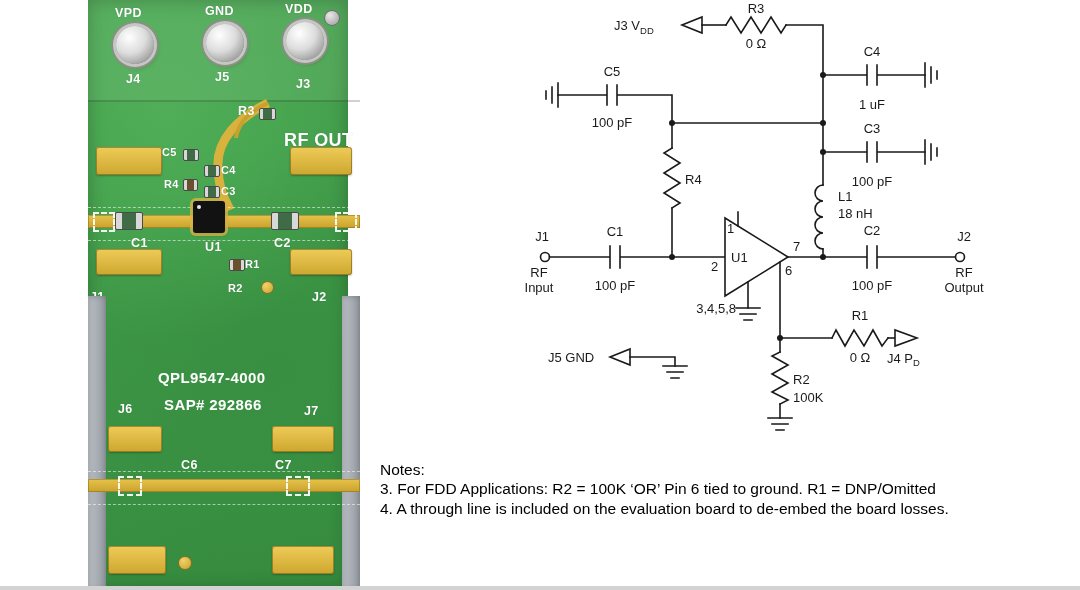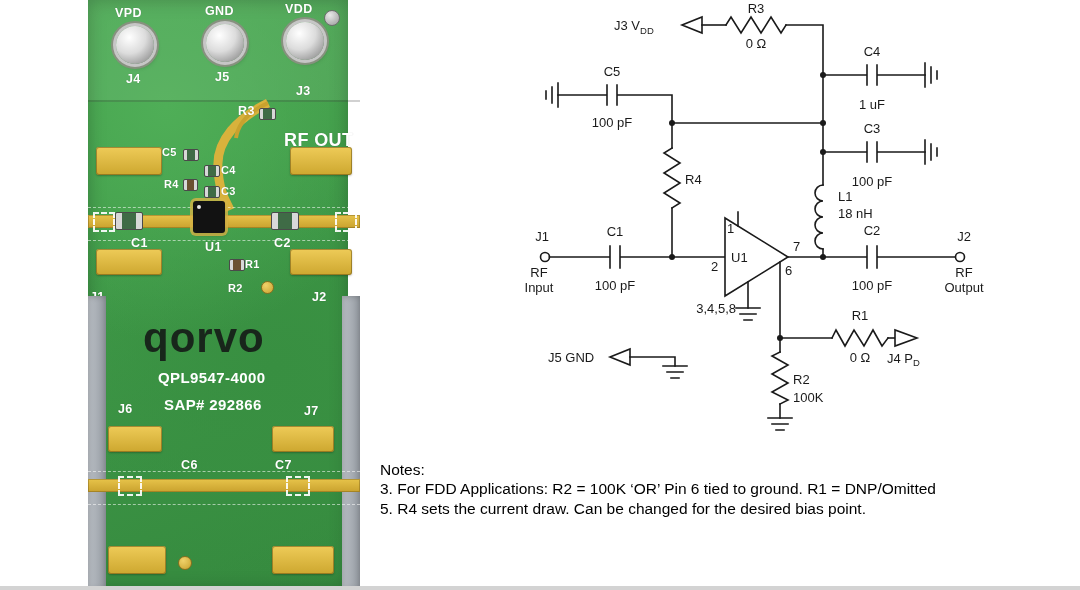--- a/index.html
+++ b/index.html
@@ -72,21 +72,21 @@
 
     <div class="silk" style="left:27px;top:6px;">VPD</div>
     <div class="silk" style="left:117px;top:4px;">GND</div>
     <div class="silk" style="left:197px;top:2px;">VDD</div>
     <div class="sma" style="left:28px;top:26px;"></div>
     <div class="sma" style="left:118px;top:24px;"></div>
     <div class="sma" style="left:198px;top:22px;"></div>
     <div class="silverdot" style="left:236px;top:10px;width:14px;height:14px;"></div>
     <div class="silk" style="left:38px;top:72px;">J4</div>
     <div class="silk" style="left:127px;top:70px;">J5</div>
-    <div class="silk" style="left:208px;top:84px;">J3</div>
+    <div class="silk" style="left:208px;top:77px;">J3</div>
 
     <div class="silk" style="left:150px;top:104px;">R3</div>
     <div class="comp green" style="left:171px;top:108px;width:15px;height:10px;"></div>
 
     <div class="silk" style="left:10px;top:144px;font-size:15px;">RF IN</div>
     <div class="silk" style="left:196px;top:130px;font-size:18px;">RF OUT</div>
 
     <div class="pad" style="left:8px;top:147px;width:66px;height:28px;"></div>
     <div class="pad" style="left:202px;top:147px;width:62px;height:28px;"></div>
 
@@ -117,21 +117,20 @@
     <div class="golddot" style="left:173px;top:281px;width:11px;height:11px;"></div>
 
     <div class="pad" style="left:8px;top:249px;width:66px;height:26px;"></div>
     <div class="pad" style="left:202px;top:249px;width:62px;height:26px;"></div>
     <div class="silk" style="left:2px;top:290px;">J1</div>
     <div class="silk" style="left:224px;top:290px;">J2</div>
 
     <div class="gstrip" style="left:0;"></div>
     <div class="gstrip" style="left:254px;"></div>
 
-    <div class="logo">qorvo</div>
     <div class="boardtext" style="left:70px;top:369px;">QPL9547-4000</div>
     <div class="boardtext" style="left:76px;top:396px;">SAP# 292866</div>
     <div class="silk" style="left:30px;top:402px;">J6</div>
     <div class="silk" style="left:216px;top:404px;">J7</div>
 
     <div class="pad" style="left:20px;top:426px;width:54px;height:26px;"></div>
     <div class="pad" style="left:184px;top:426px;width:62px;height:26px;"></div>
     <div class="silk" style="left:52px;top:458px;margin-left:41px;">C6</div>
     <div class="silk" style="left:187px;top:458px;">C7</div>
     <div class="silkline" style="top:471px;"></div>
@@ -256,17 +255,17 @@
         <path class="sch-line" d="M150,357 H195 M195,357 V366"></path>
         <path class="sch-line" d="M183,366 H207 M187,372 H203 M191,378 H199"></path>
       </g>
 
     </svg>
   </div>
 
   <div class="notes">
     <div>Notes:</div>
     <div>3. For FDD Applications: R2 = 100K ‘OR’ Pin 6 tied to ground. R1 = DNP/Omitted</div>
-    <div>5. R4 sets the current draw. Can be changed for the desired bias point.</div>
+    <div>4. A through line is included on the evaluation board to de-embed the board losses.</div>
   </div>
 
   <div class="winedge"></div>
 </div>
 
 </body></html>

